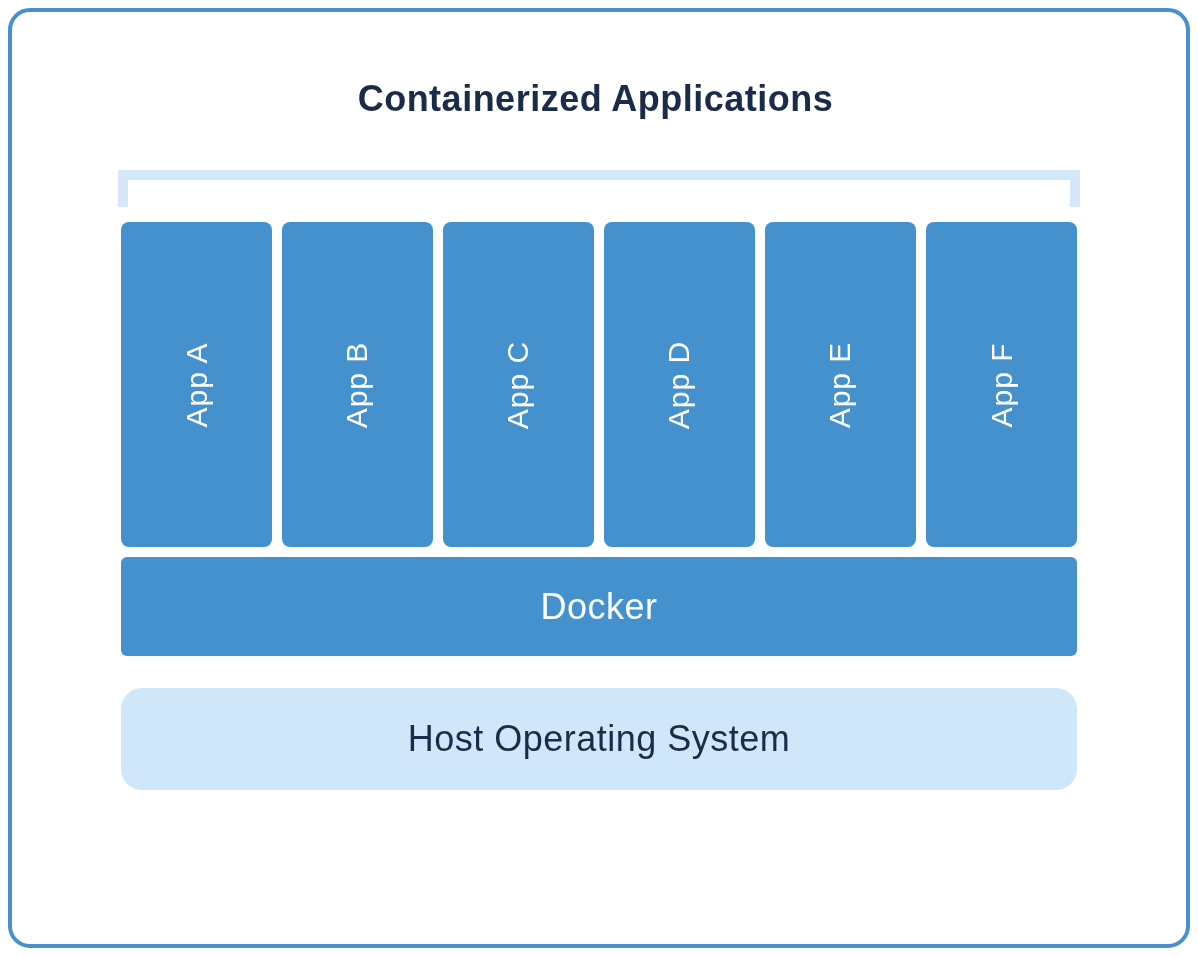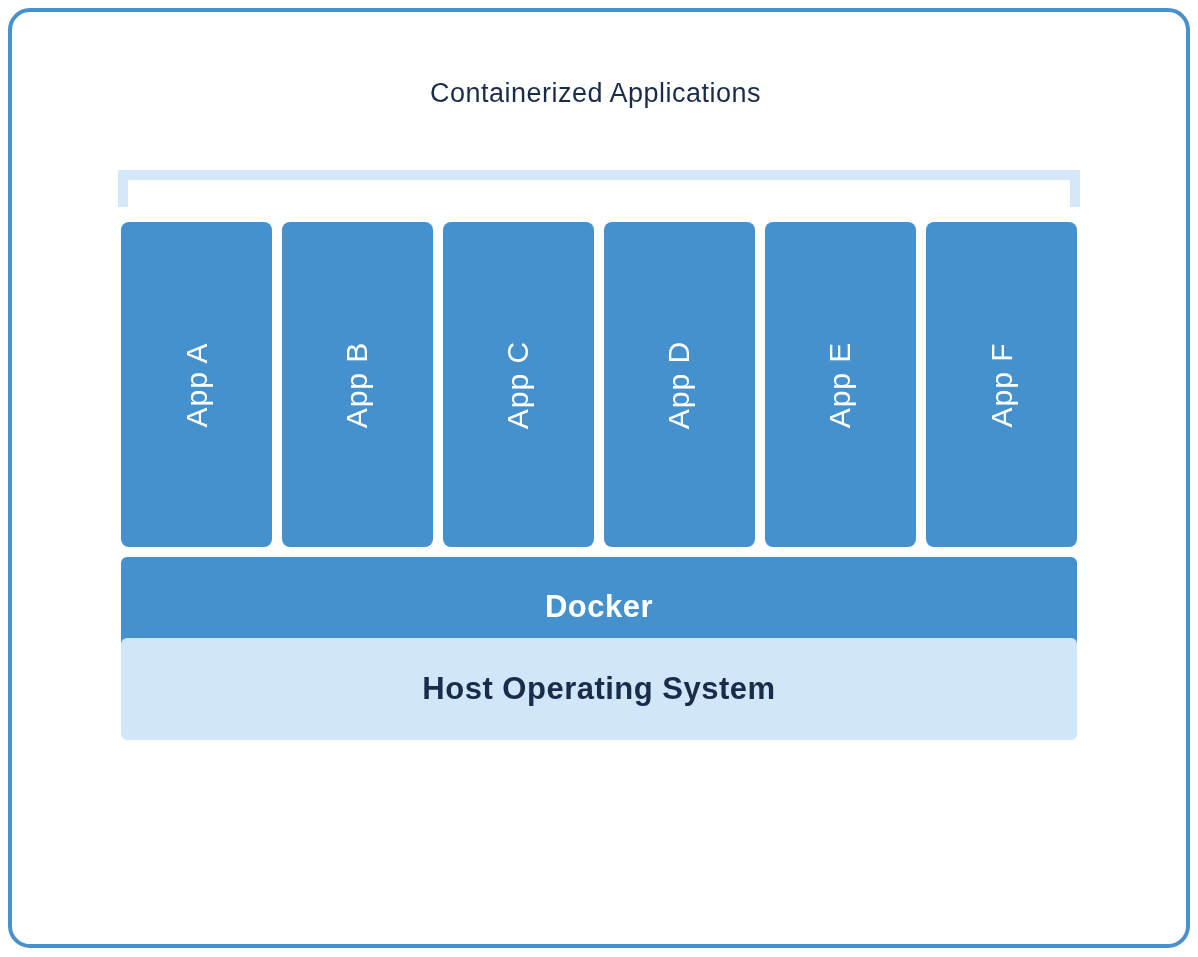--- a/index.html
+++ b/index.html
@@ -34,22 +34,22 @@
     border: 4px solid var(--card-border);
     border-radius: 22px;
     background: var(--background);
   }
   .diagram-title {
     position: absolute;
     top: 66px;
     left: 0;
     right: 7px;
     text-align: center;
-    font-size: 27px;
-    font-weight: 400;
+    font-size: 36px;
+    font-weight: 700;
     letter-spacing: 0.5px;
     color: var(--text-navy);
   }
   .bracket {
     position: absolute;
     top: 158px;
     left: 106px;
     right: 106px;
     height: 37px;
     border-top: 10px solid var(--bracket-blue);
@@ -84,35 +84,36 @@
     letter-spacing: 1px;
   }
   .layer {
     position: absolute;
     left: 109px;
     right: 109px;
     display: flex;
     align-items: center;
     justify-content: center;
     border-radius: 6px;
-    font-size: 31px;
-    font-weight: 700;
+    font-size: 36px;
+    font-weight: 400;
     letter-spacing: 0.5px;
   }
   .layer-docker {
     top: 545px;
     height: 99px;
     background: var(--box-blue);
     color: var(--text-white);
   }
   .layer-host-os {
-    top: 626px;
+    top: 676px;
     height: 102px;
     background: var(--host-os-blue);
     color: var(--text-navy);
+    border-radius: 21px;
   }
   .layer-infrastructure {
     top: 765px;
     height: 100px;
     background: var(--infra-green);
     color: var(--text-white);
   }
 </style>
 </head>
 <body>

